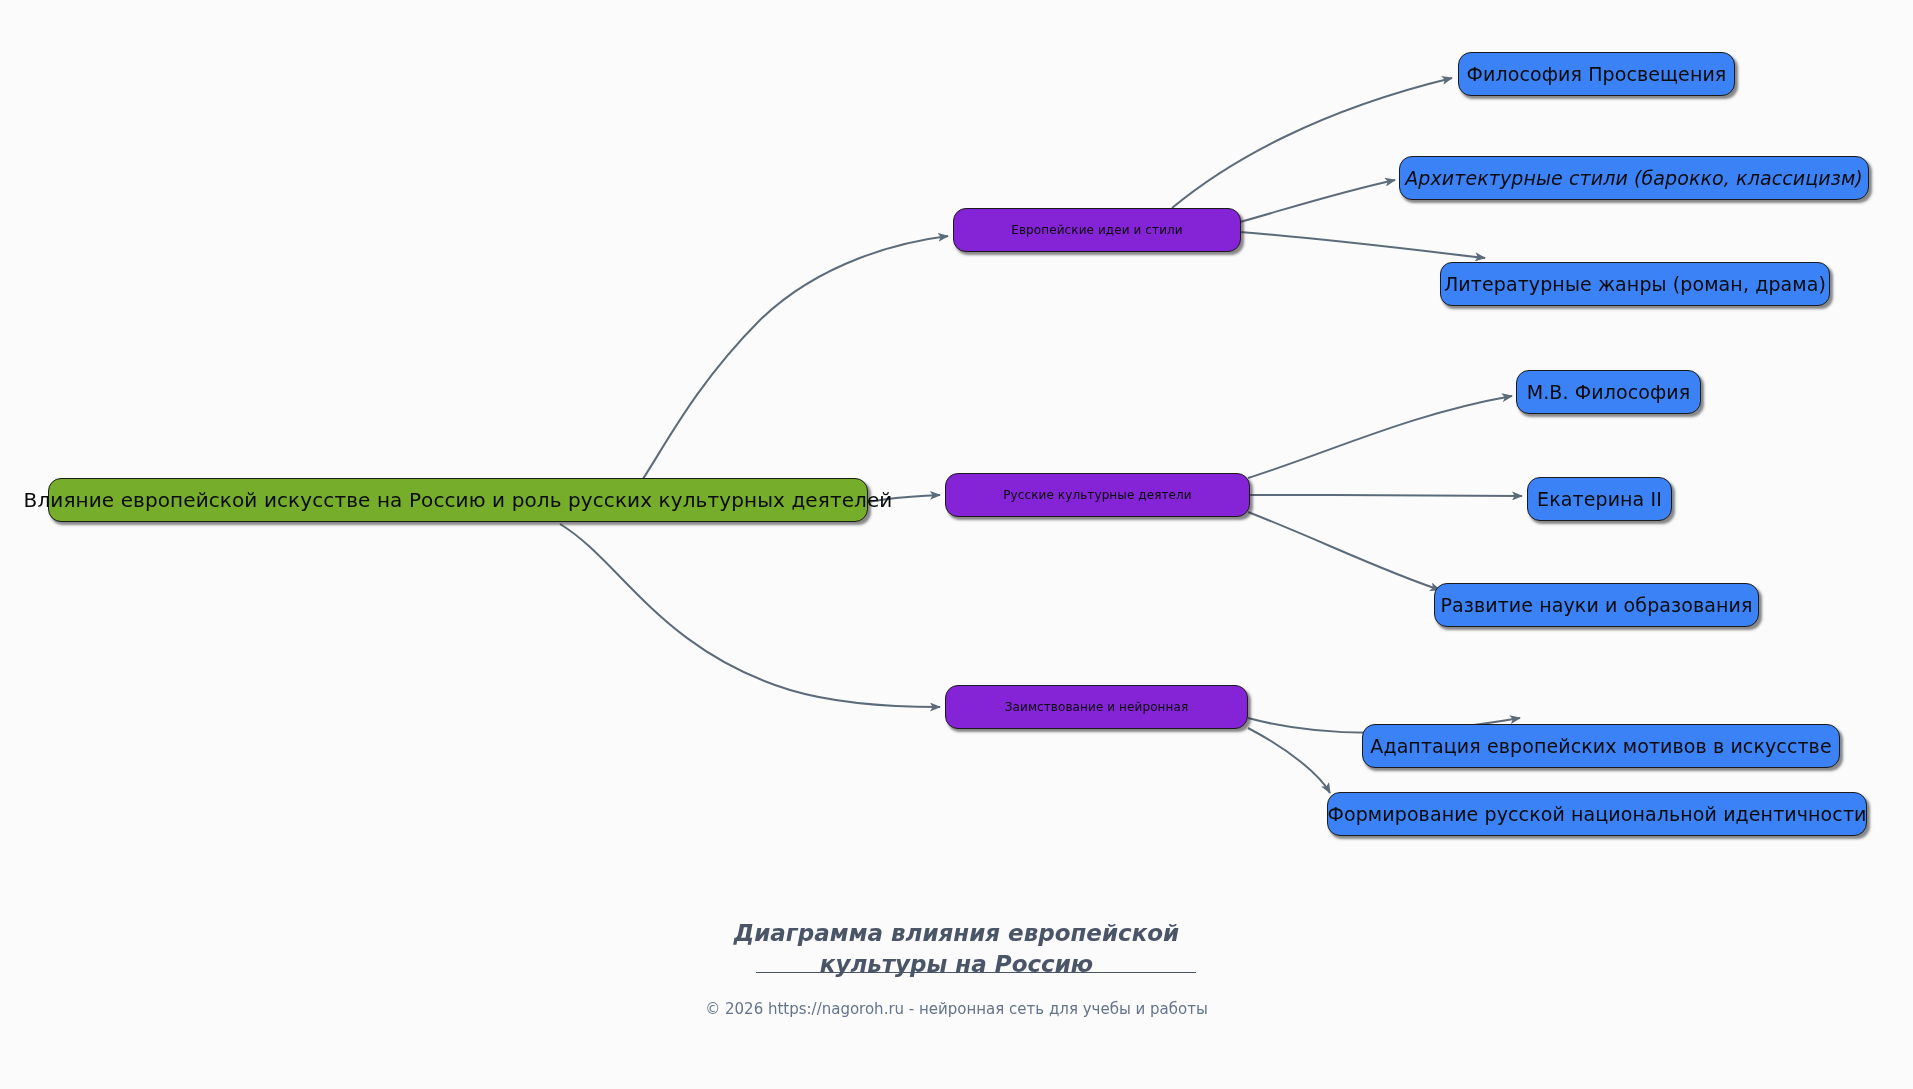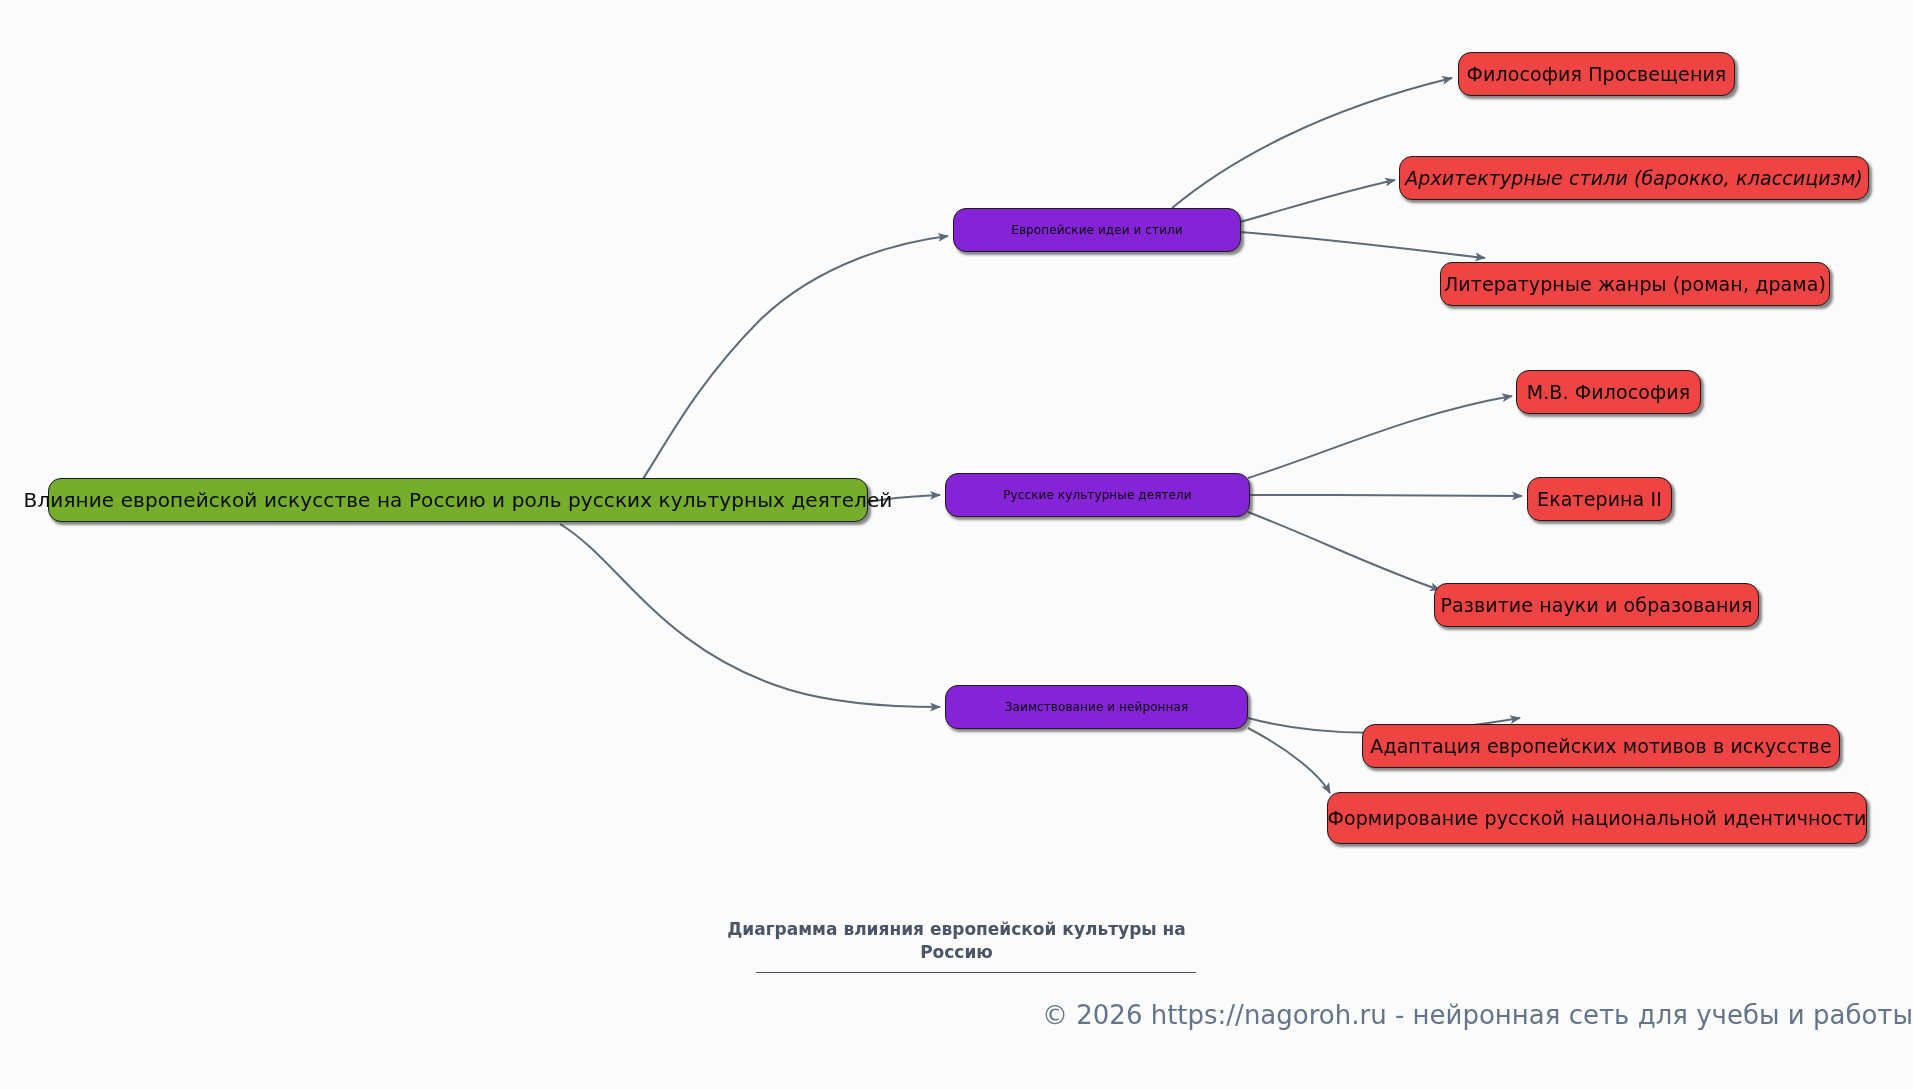--- a/index.html
+++ b/index.html
@@ -51,58 +51,58 @@
     background: #76ad2b;
     font-size: 20px;
   }
 
   .node-branch {
     background: #8424d6;
     font-size: 12px;
   }
 
   .node-leaf {
-    background: #ef4444;
+    background: #3b82f6;
     font-size: 19px;
   }
 
   .footer {
     position: absolute;
     left: 0;
     width: 1913px;
     text-align: center;
   }
 
   .footer-title {
     top: 918px;
-    font-size: 17px;
+    font-size: 23px;
     font-weight: bold;
     color: #4a5568;
     line-height: 1.35;
+    font-style: italic;
   }
 
   .footer-title-inner {
     display: inline-block;
     width: 470px;
   }
 
   .footer-divider {
     position: absolute;
     left: 756px;
     top: 972px;
     width: 440px;
     height: 0;
     border-top: 1.6px solid #4a5568;
   }
 
   .footer-credit {
     top: 1000px;
-    font-size: 26px;
+    font-size: 15px;
     color: #64748b;
-    text-align: right;
   }
 </style>
 </head>
 <body>
 
 <div id="canvas">
 
   <svg class="edges" viewBox="0 0 1913 1089" width="1913" height="1089" xmlns="http://www.w3.org/2000/svg">
     <defs>
       <marker id="arrow" markerWidth="11" markerHeight="9" refX="10" refY="4.5" orient="auto" markerUnits="userSpaceOnUse">
@@ -163,21 +163,21 @@
   </div>
 
   <div class="node node-branch" style="left:945px; top:685px; width:303px; height:44px;">
     <span>Заимствование и нейронная</span>
   </div>
 
   <div class="node node-leaf" style="left:1362px; top:724px; width:478px; height:44px;">
     <span>Адаптация европейских мотивов в искусстве</span>
   </div>
 
-  <div class="node node-leaf" style="left:1327px; top:792px; width:540px; height:52px;">
+  <div class="node node-leaf" style="left:1327px; top:792px; width:540px; height:44px;">
     <span>Формирование русской национальной идентичности</span>
   </div>
 
   <div class="footer footer-title">
     <span class="footer-title-inner">
       <span>Диаграмма влияния европейской культуры на</span>
       <span>Россию</span>
     </span>
   </div>
 

